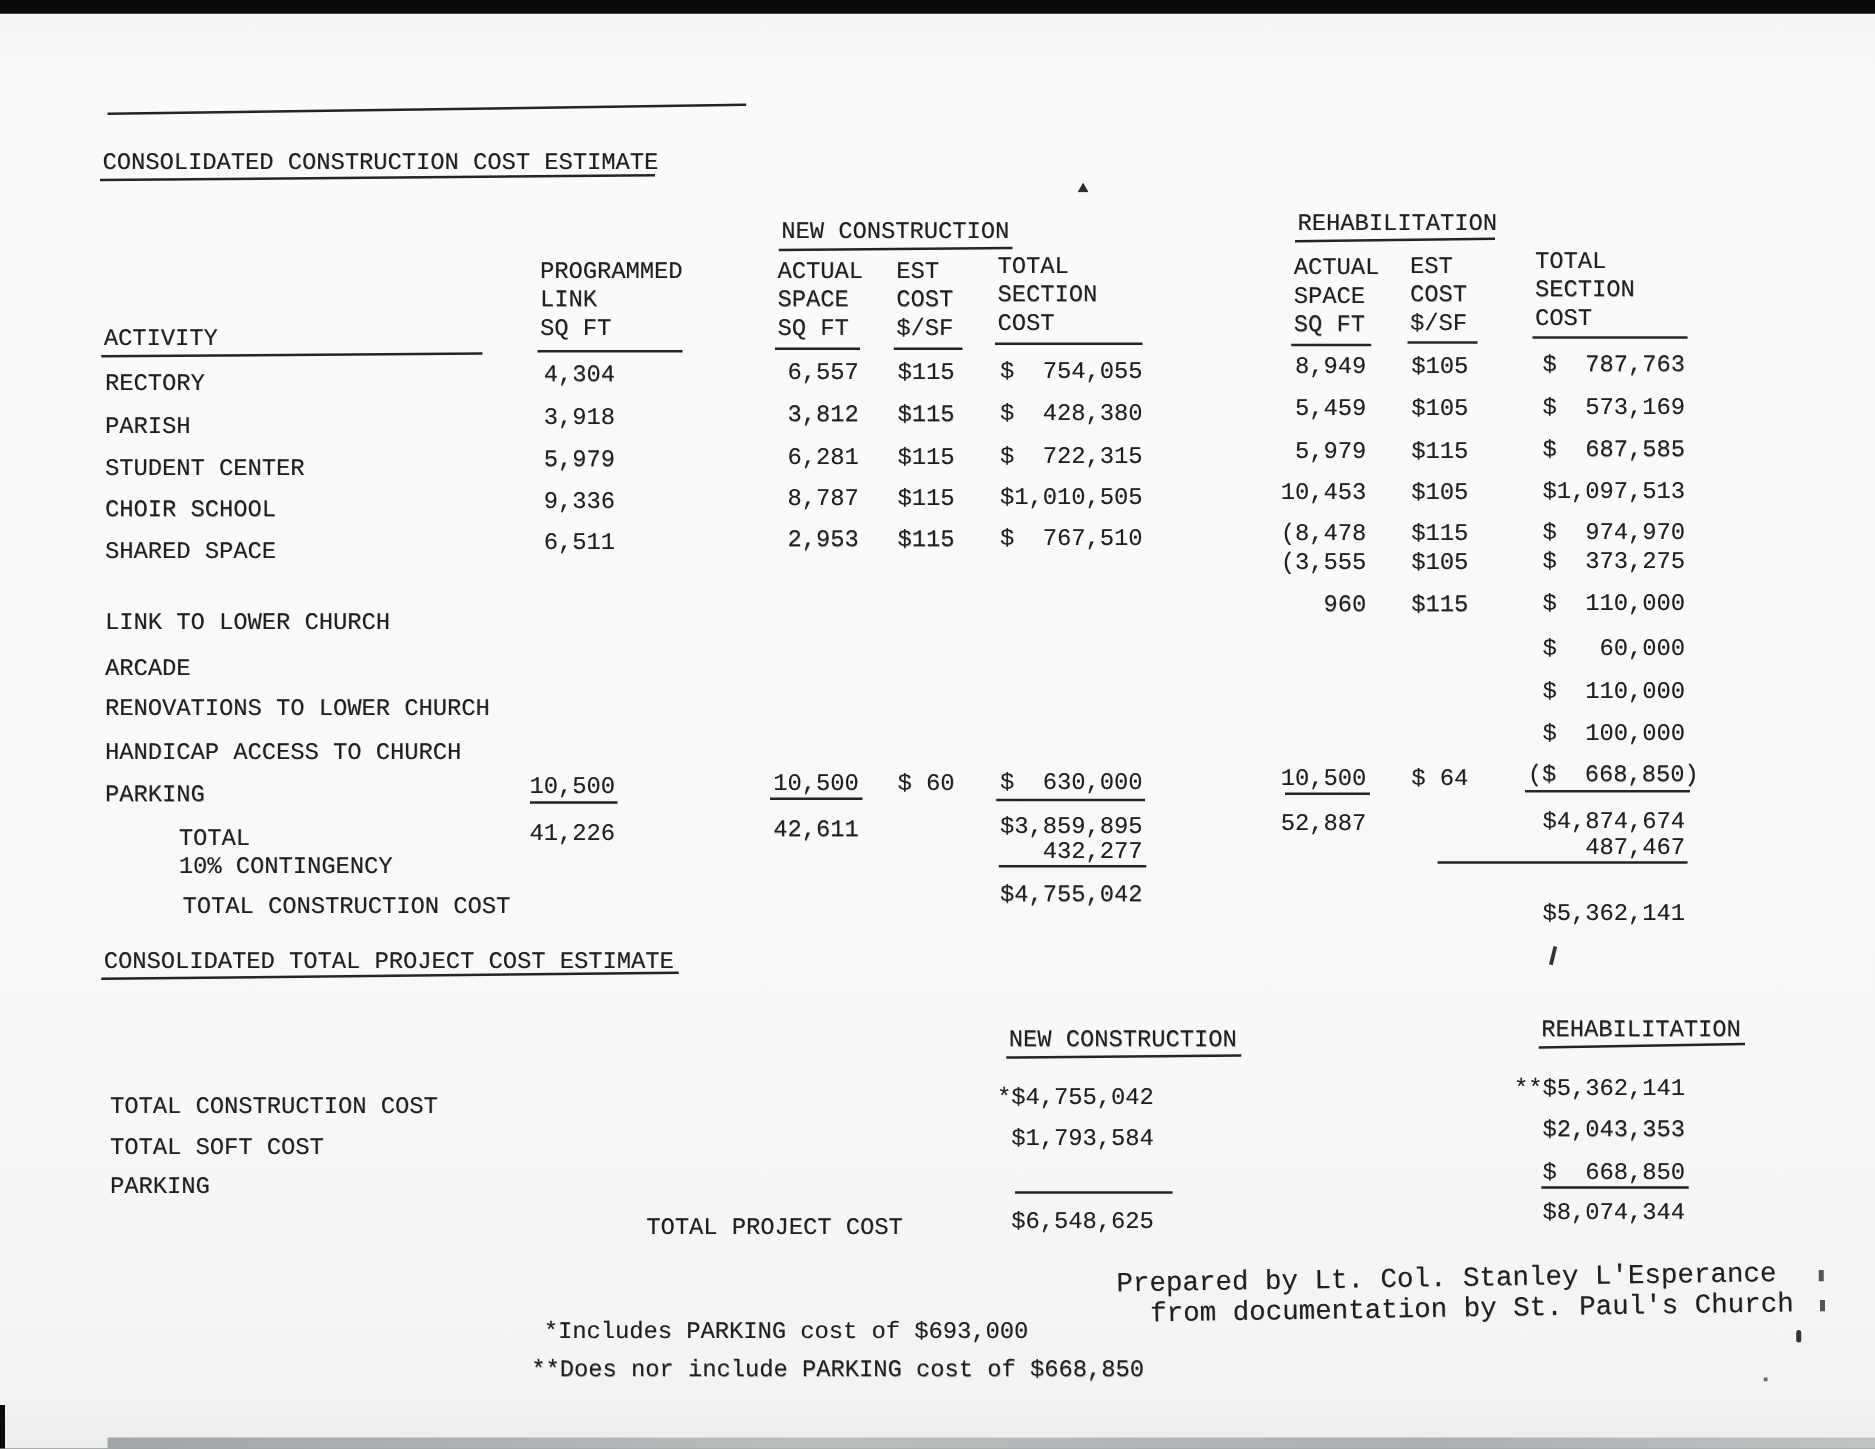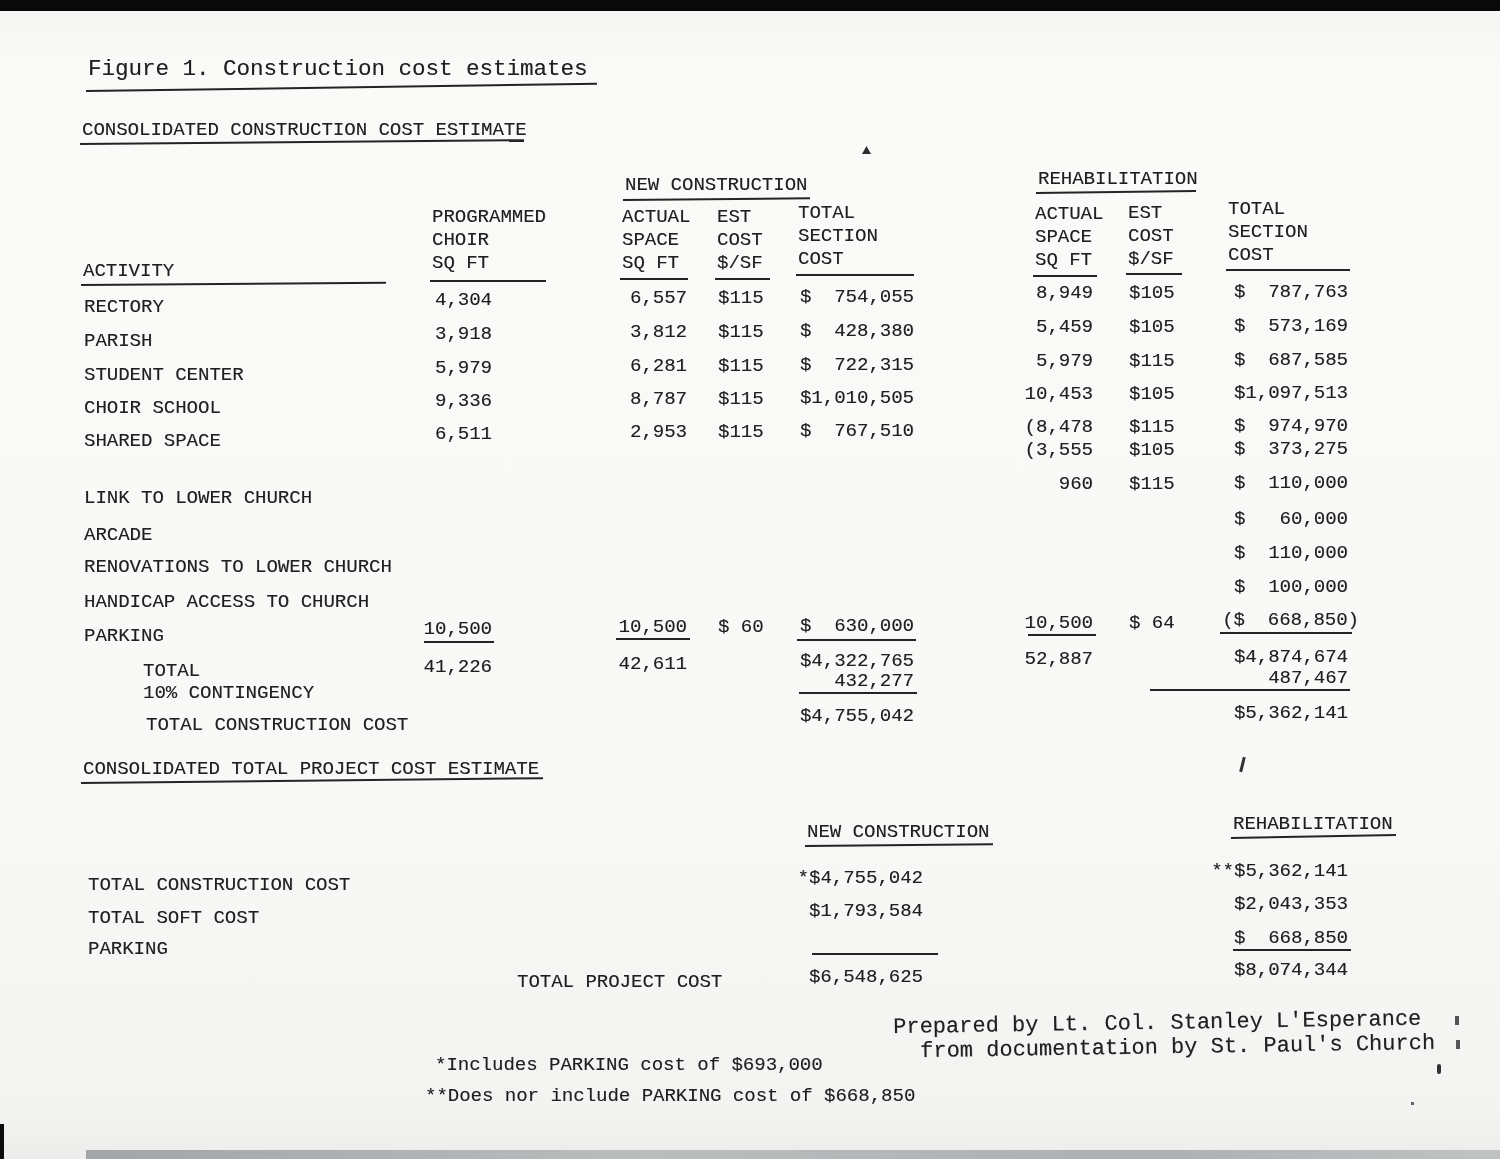--- a/index.html
+++ b/index.html
@@ -31,33 +31,32 @@
   <div class="topbar"></div>
   <div class="leftnub"></div>
   <div class="bottomband"></div>
   <div class="speck caret" style="left:862px;top:146px;"></div>
   <div class="speck" style="left:1241px;top:757px;width:3px;height:15px;transform:rotate(14deg);"></div>
   <div class="speck" style="left:1437px;top:1064px;width:4px;height:10px;border-radius:2px;"></div>
   <div class="speck" style="left:1455px;top:1016px;width:4px;height:9px;background:#555;"></div>
   <div class="speck" style="left:1456px;top:1040px;width:4px;height:9px;background:#555;"></div>
   <div class="speck" style="left:1411px;top:1102px;width:3px;height:3px;background:#666;"></div>
 
-  <div class="t big" style="left:88px;top:58px;">Figure 1. Construction cost estimates</div>
   <div class="rule" style="left:86px;top:90px;width:511px;transform:rotate(-0.8deg);"></div>
 
   <div class="t" style="left:82px;top:119px;">CONSOLIDATED CONSTRUCTION COST ESTIMATE</div>
   <div class="rule" style="left:80px;top:143px;width:444px;transform:rotate(-0.5deg);"></div>
 
   <div class="t" style="left:625px;top:174px;">NEW CONSTRUCTION</div>
   <div class="rule" style="left:623px;top:199px;width:187px;transform:rotate(-0.5deg);"></div>
   <div class="t" style="left:1038px;top:168px;">REHABILITATION</div>
   <div class="rule" style="left:1036px;top:192px;width:160px;transform:rotate(-0.7deg);"></div>
 
   <div class="t" style="left:432px;top:206px;">PROGRAMMED
-CHOIR
+LINK
 SQ FT</div>
   <div class="rule" style="left:430px;top:280px;width:116px;"></div>
   <div class="t" style="left:83px;top:260px;">ACTIVITY</div>
   <div class="rule" style="left:81px;top:284px;width:305px;transform:rotate(-0.4deg);"></div>
   <div class="t" style="left:622px;top:206px;">ACTUAL
 SPACE
 SQ FT</div>
   <div class="rule" style="left:620px;top:278px;width:68px;"></div>
   <div class="t" style="left:717px;top:206px;">EST
 COST
@@ -152,33 +151,33 @@
   <div class="rule" style="left:797px;top:639px;width:119px;"></div>
   <div class="t" style="right:407px;top:612px;">10,500</div>
   <div class="rule" style="left:1028px;top:634px;width:68px;"></div>
   <div class="t" style="left:1129px;top:612px;">$ 64</div>
   <div class="t" style="right:141px;top:609px;">($  668,850)</div>
   <div class="rule" style="left:1220px;top:632px;width:132px;"></div>
 
   <div class="t" style="left:143px;top:660px;">TOTAL</div>
   <div class="t" style="right:1008px;top:656px;">41,226</div>
   <div class="t" style="right:813px;top:653px;">42,611</div>
-  <div class="t" style="right:586px;top:650px;">$4,322,765</div>
+  <div class="t" style="right:586px;top:650px;">$3,859,895</div>
   <div class="t" style="right:407px;top:648px;">52,887</div>
   <div class="t" style="right:152px;top:646px;">$4,874,674</div>
 
   <div class="t" style="left:143px;top:682px;">10% CONTINGENCY</div>
   <div class="t" style="right:586px;top:670px;">432,277</div>
   <div class="rule" style="left:799px;top:692px;width:118px;"></div>
   <div class="t" style="right:152px;top:667px;margin-left:42px;">487,467</div>
   <div class="rule" style="left:1150px;top:689px;width:200px;"></div>
 
   <div class="t" style="left:146px;top:714px;">TOTAL CONSTRUCTION COST</div>
   <div class="t" style="right:586px;top:705px;">$4,755,042</div>
-  <div class="t" style="right:152px;top:702px;">$5,362,141</div>
+  <div class="t" style="right:152px;top:720px;">$5,362,141</div>
 
   <div class="t" style="left:83px;top:758px;">CONSOLIDATED TOTAL PROJECT COST ESTIMATE</div>
   <div class="rule" style="left:81px;top:782px;width:462px;transform:rotate(-0.6deg);"></div>
 
   <div class="t" style="left:807px;top:821px;">NEW CONSTRUCTION</div>
   <div class="rule" style="left:805px;top:845px;width:188px;transform:rotate(-0.5deg);"></div>
   <div class="t" style="left:1233px;top:813px;">REHABILITATION</div>
   <div class="rule" style="left:1231px;top:837px;width:165px;transform:rotate(-1deg);"></div>
 
   <div class="t" style="left:88px;top:874px;">TOTAL CONSTRUCTION COST</div>

